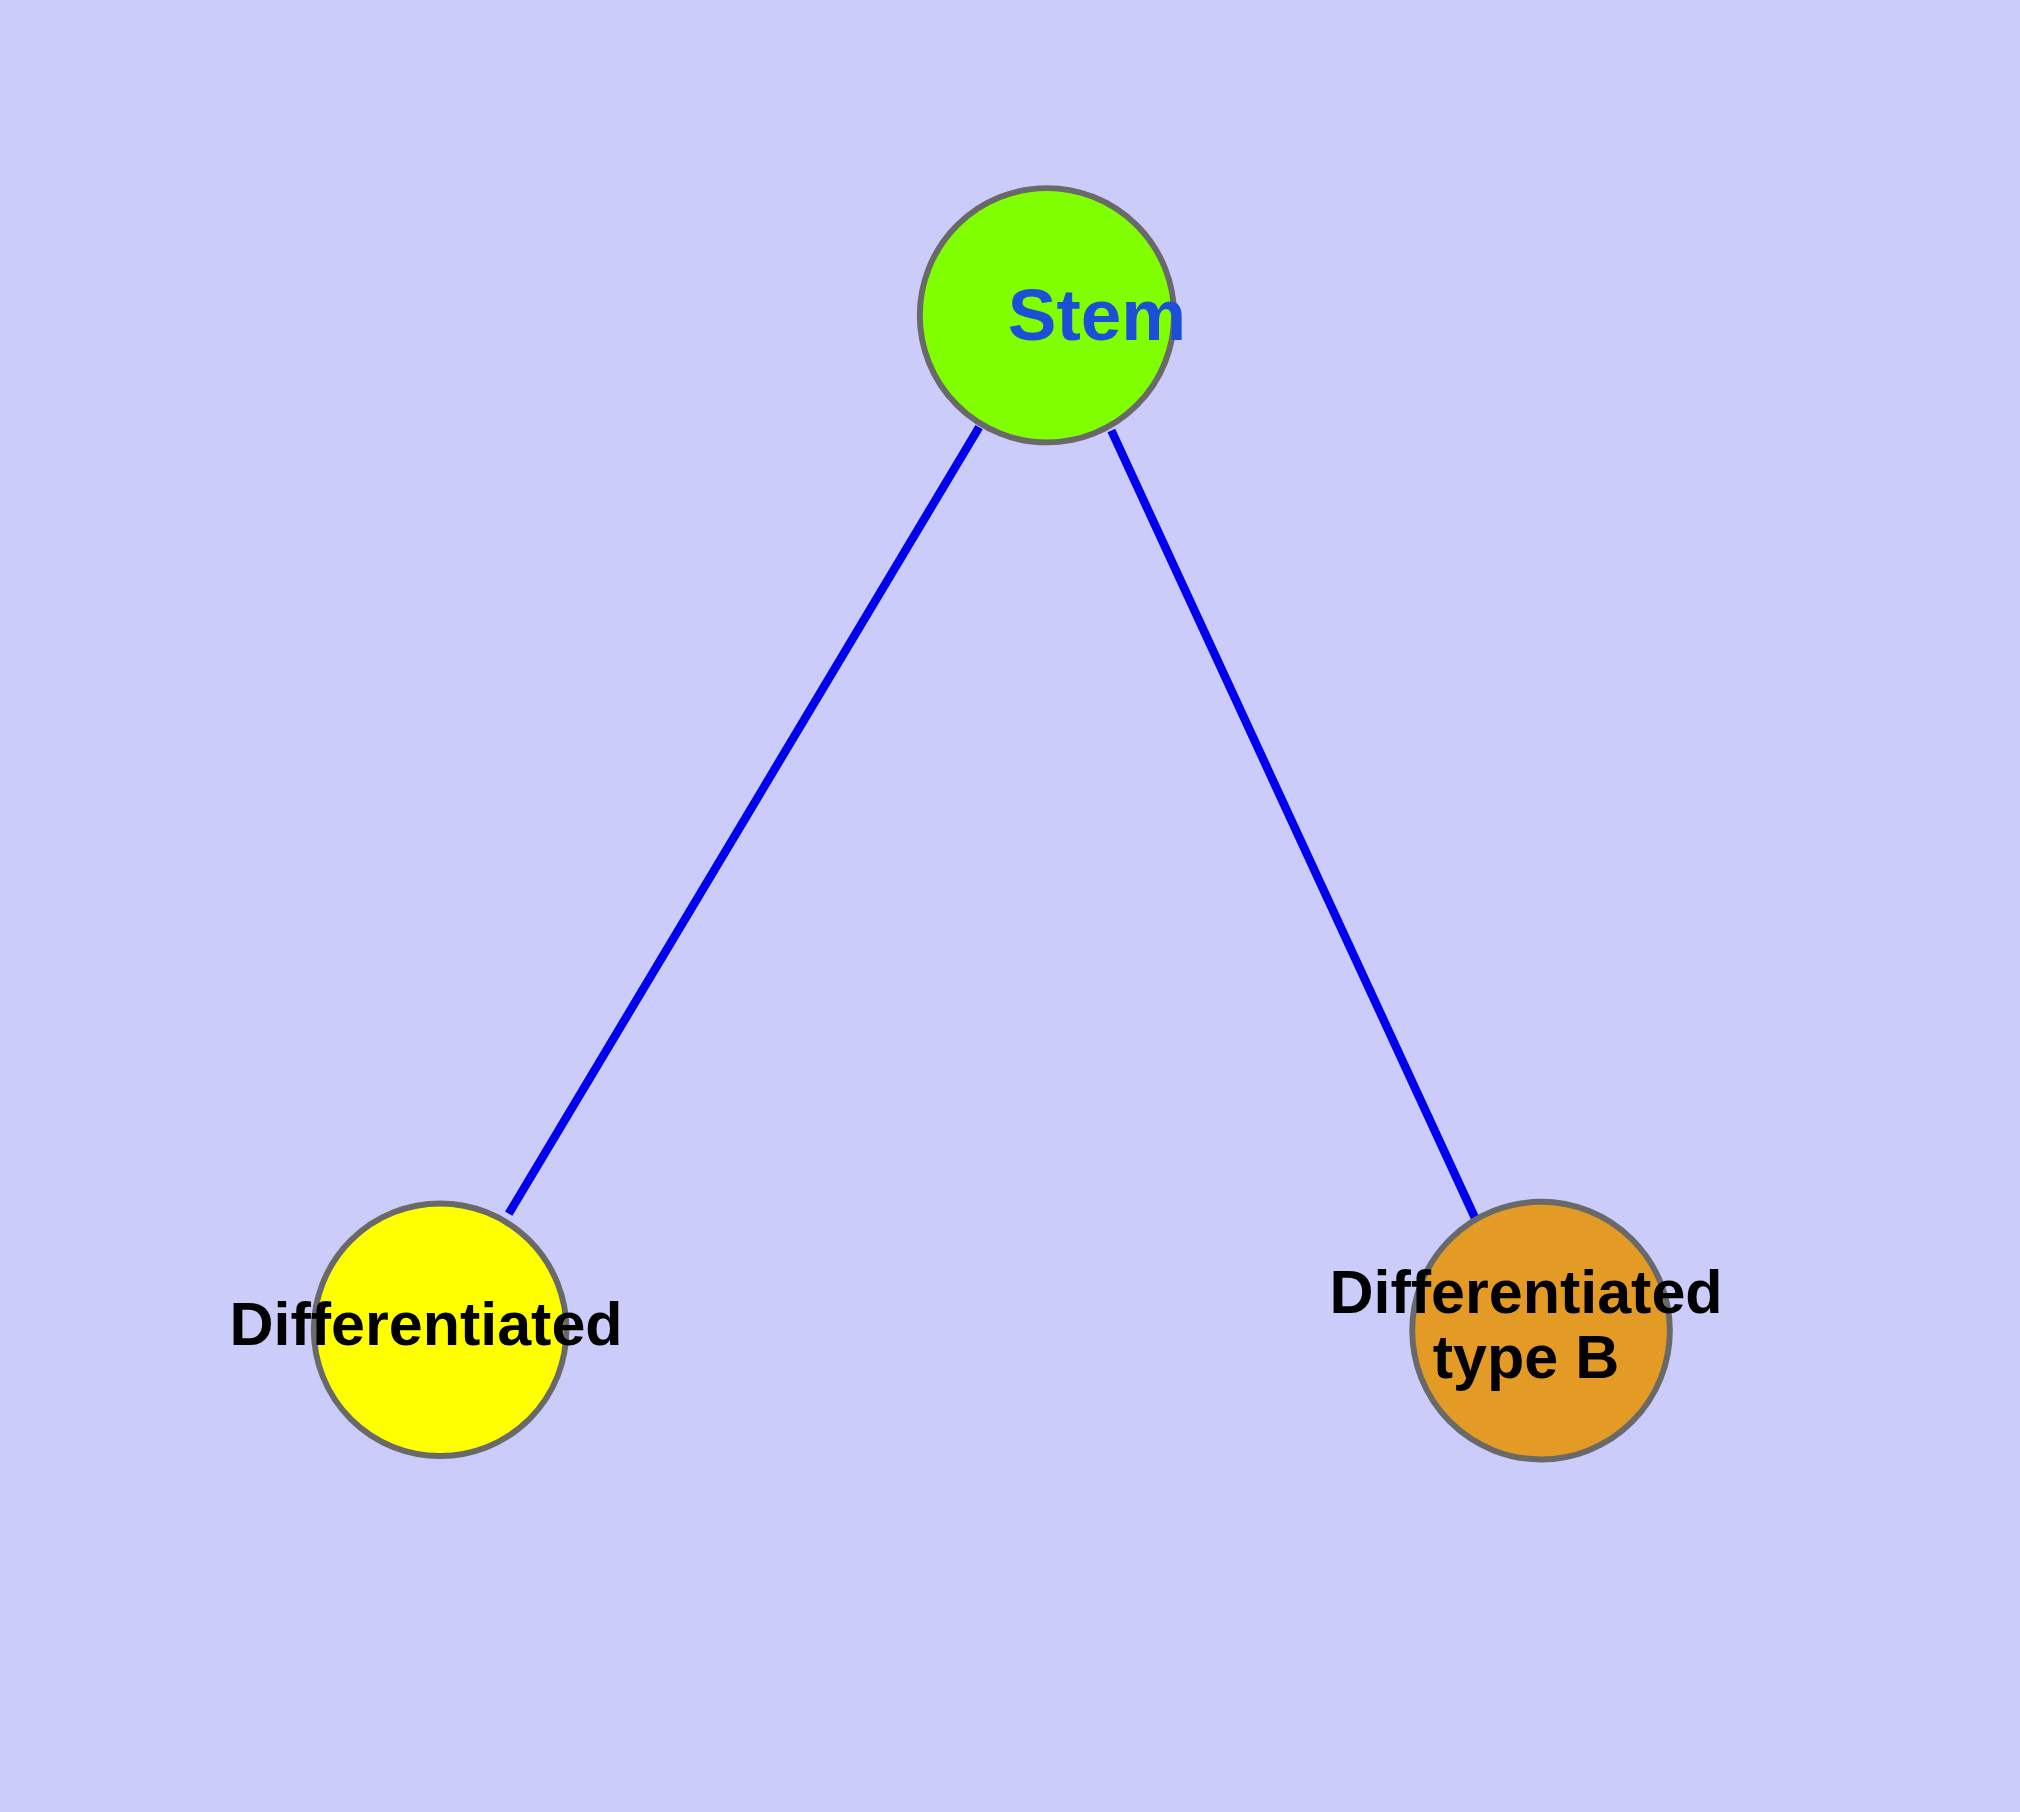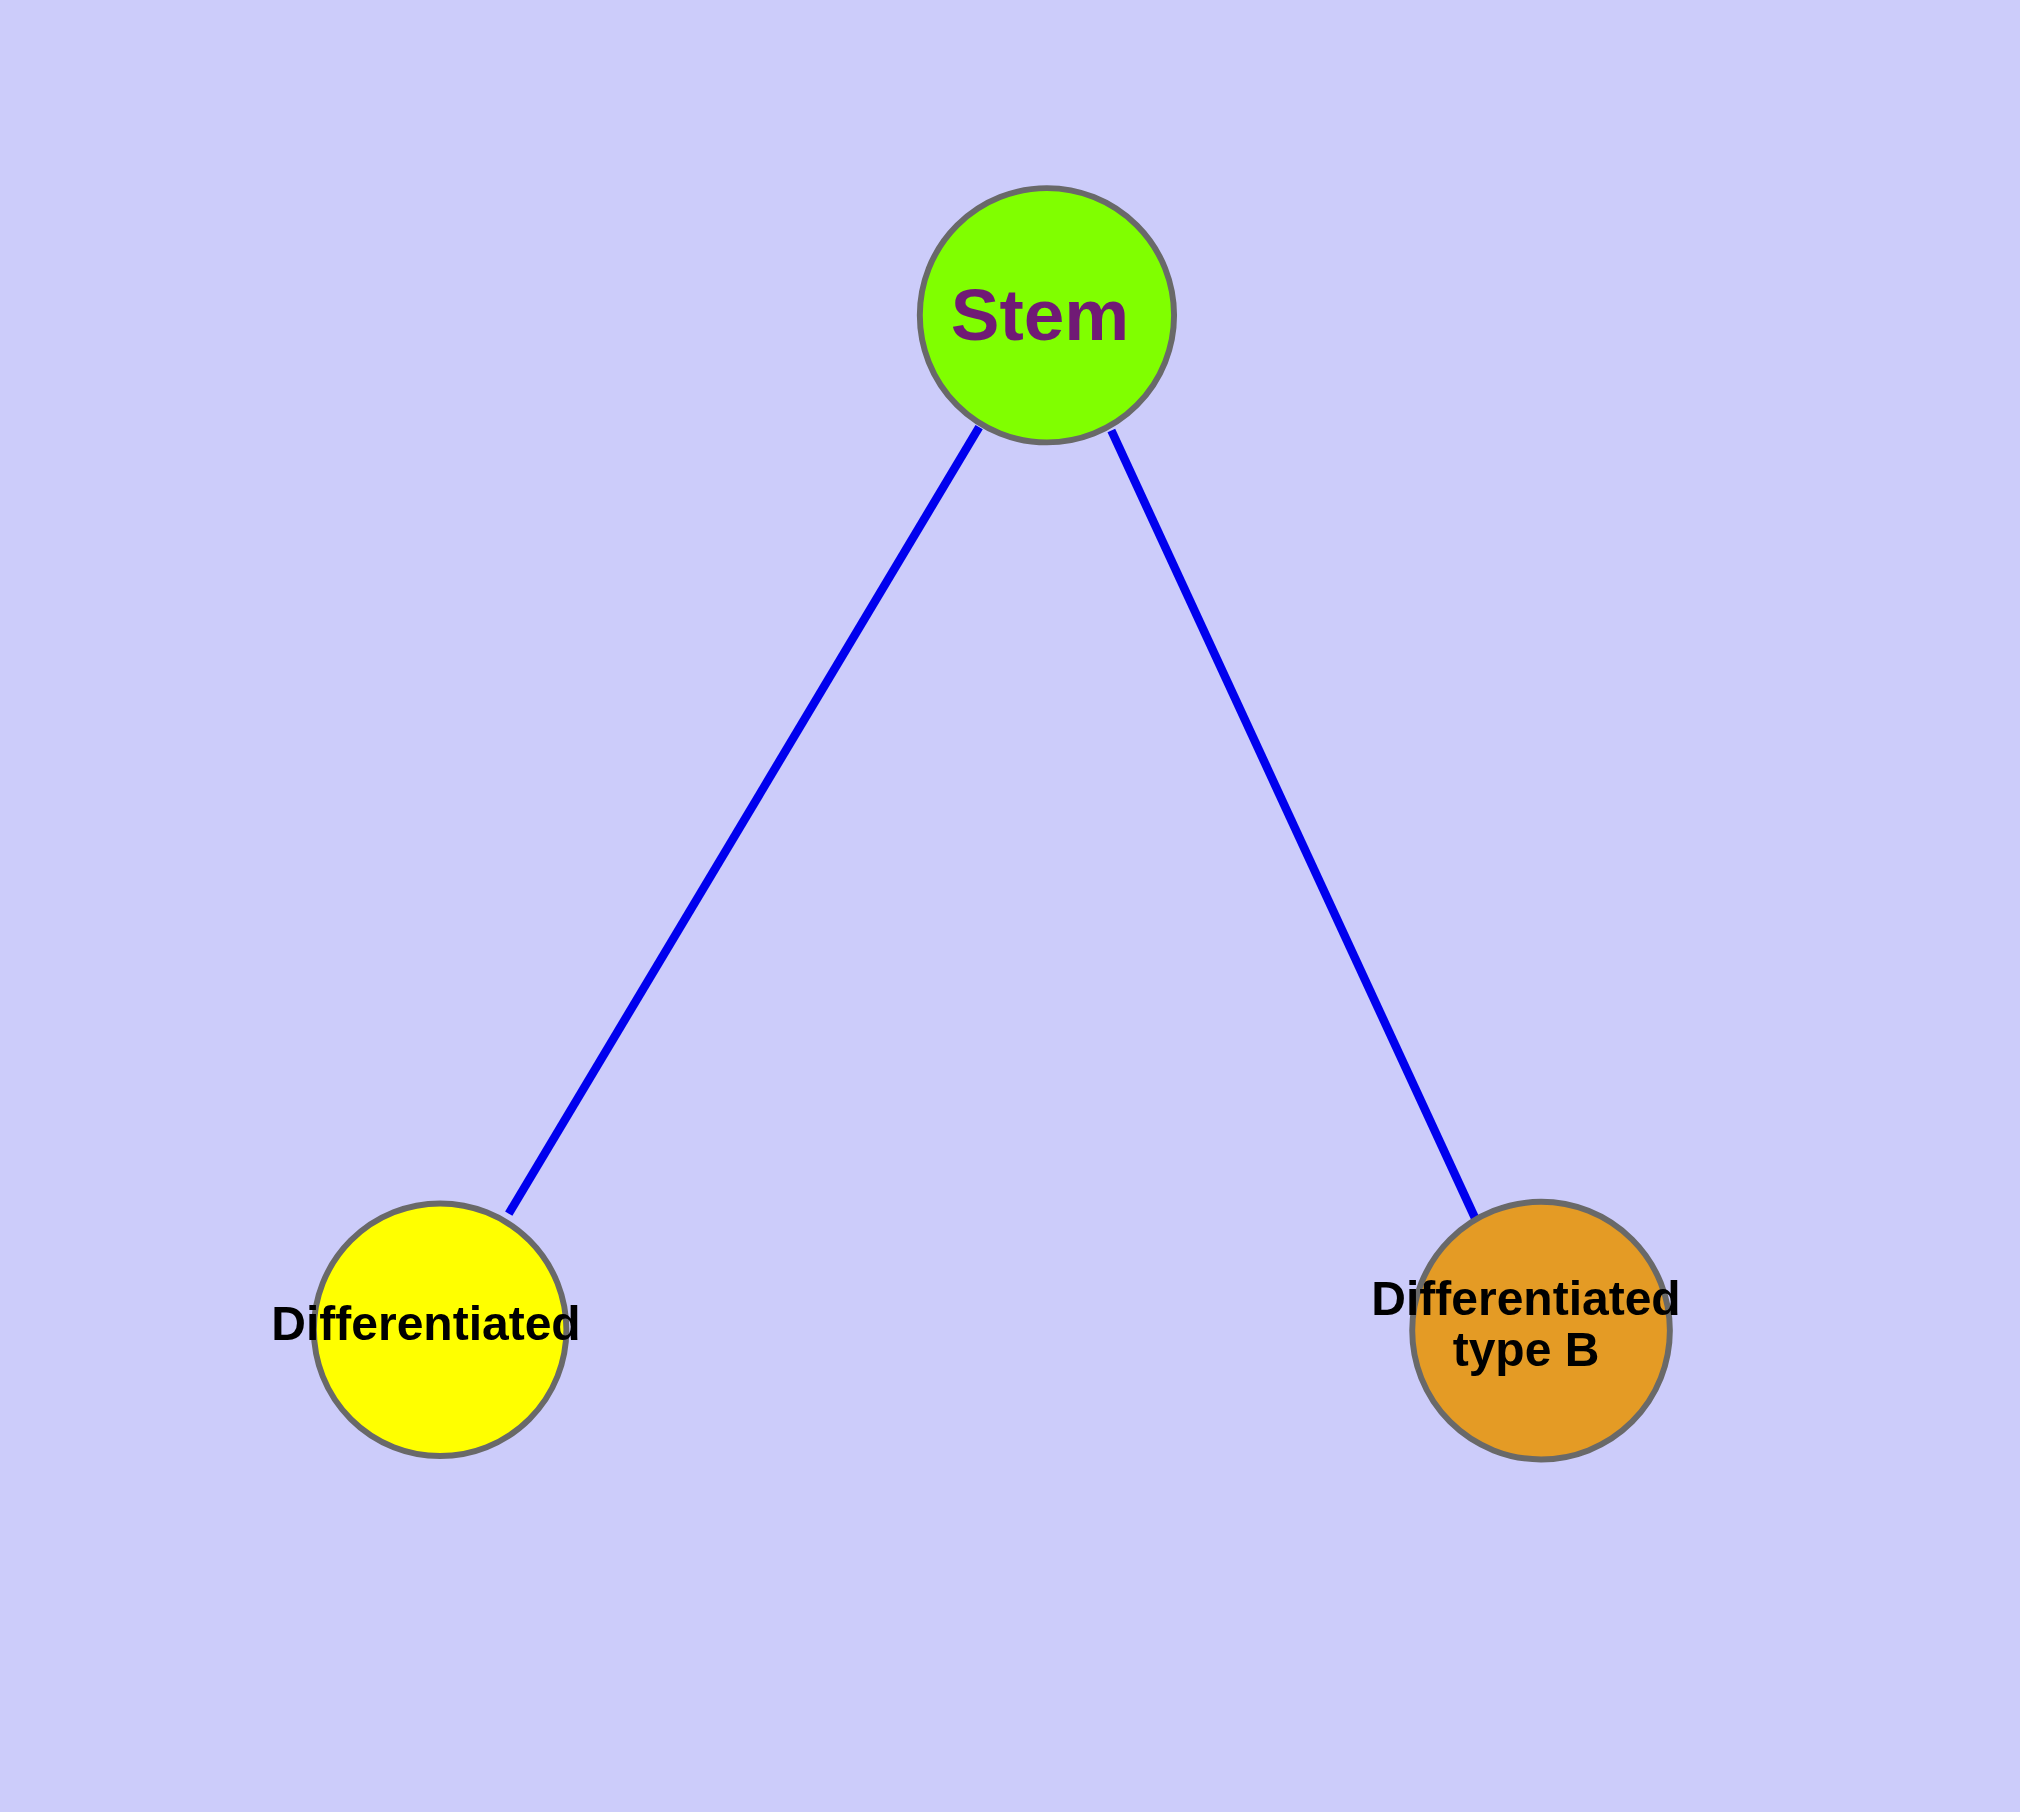--- a/index.html
+++ b/index.html
@@ -26,21 +26,21 @@
     position: absolute;
     text-align: center;
     font-weight: bold;
     color: #000000;
     line-height: 1.06;
     white-space: nowrap;
     pointer-events: none;
     transform: translate(-50%, -50%);
   }
   .label-root  { font-size: 73px; }
-  .label-leaf  { font-size: 48px; }
+  .label-leaf  { font-size: 61px; }
   .label-leaf .line { display: block; }
 </style>
 </head>
 <body>
 
 <div id="canvas" style="width: 2021px; height: 1812px; background: rgb(204, 204, 250);">
 
   <svg id="graph-svg" viewBox="0 0 2384 2138" xmlns="http://www.w3.org/2000/svg" style="width: 2021px; height: 1812px;">
 
     <rect id="bg-rect" x="0" y="0" width="2384" height="2138" fill="#ccccfa"></rect>
@@ -50,21 +50,21 @@
       <line id="edge-stem-diff_b" x1="1311" y1="508" x2="1747" y2="1452" stroke="#0000ee" stroke-width="10" stroke-linecap="butt"></line>
     </g>
 
     <g id="nodes-layer">
       <circle id="node-stem" cx="1235" cy="372" r="150" fill="#80ff00" stroke="#696969" stroke-width="7"></circle>
       <circle id="node-diff_a" cx="519" cy="1569" r="149" fill="#ffff00" stroke="#696969" stroke-width="7"></circle>
       <circle id="node-diff_b" cx="1818" cy="1570" r="152" fill="#e49b25" stroke="#696969" stroke-width="7"></circle>
     </g>
   </svg>
 
-  <div class="node-label label-root" style="left: 1040px; top: 315px; color: #701a75;">Stem</div>
+  <div class="node-label label-root" style="left: 1097px; top: 315px; color: #1d4ed8;">Stem</div>
 
   <div class="node-label label-leaf" style="left: 426px; top: 1324px; color: rgb(0, 0, 0);">
     <span class="line">Differentiated</span>
   </div>
 
   <div class="node-label label-leaf" style="left: 1526px; top: 1325px; color: rgb(0, 0, 0);">
     <span class="line">Differentiated</span>
     <span class="line">type B</span>
   </div>
 

